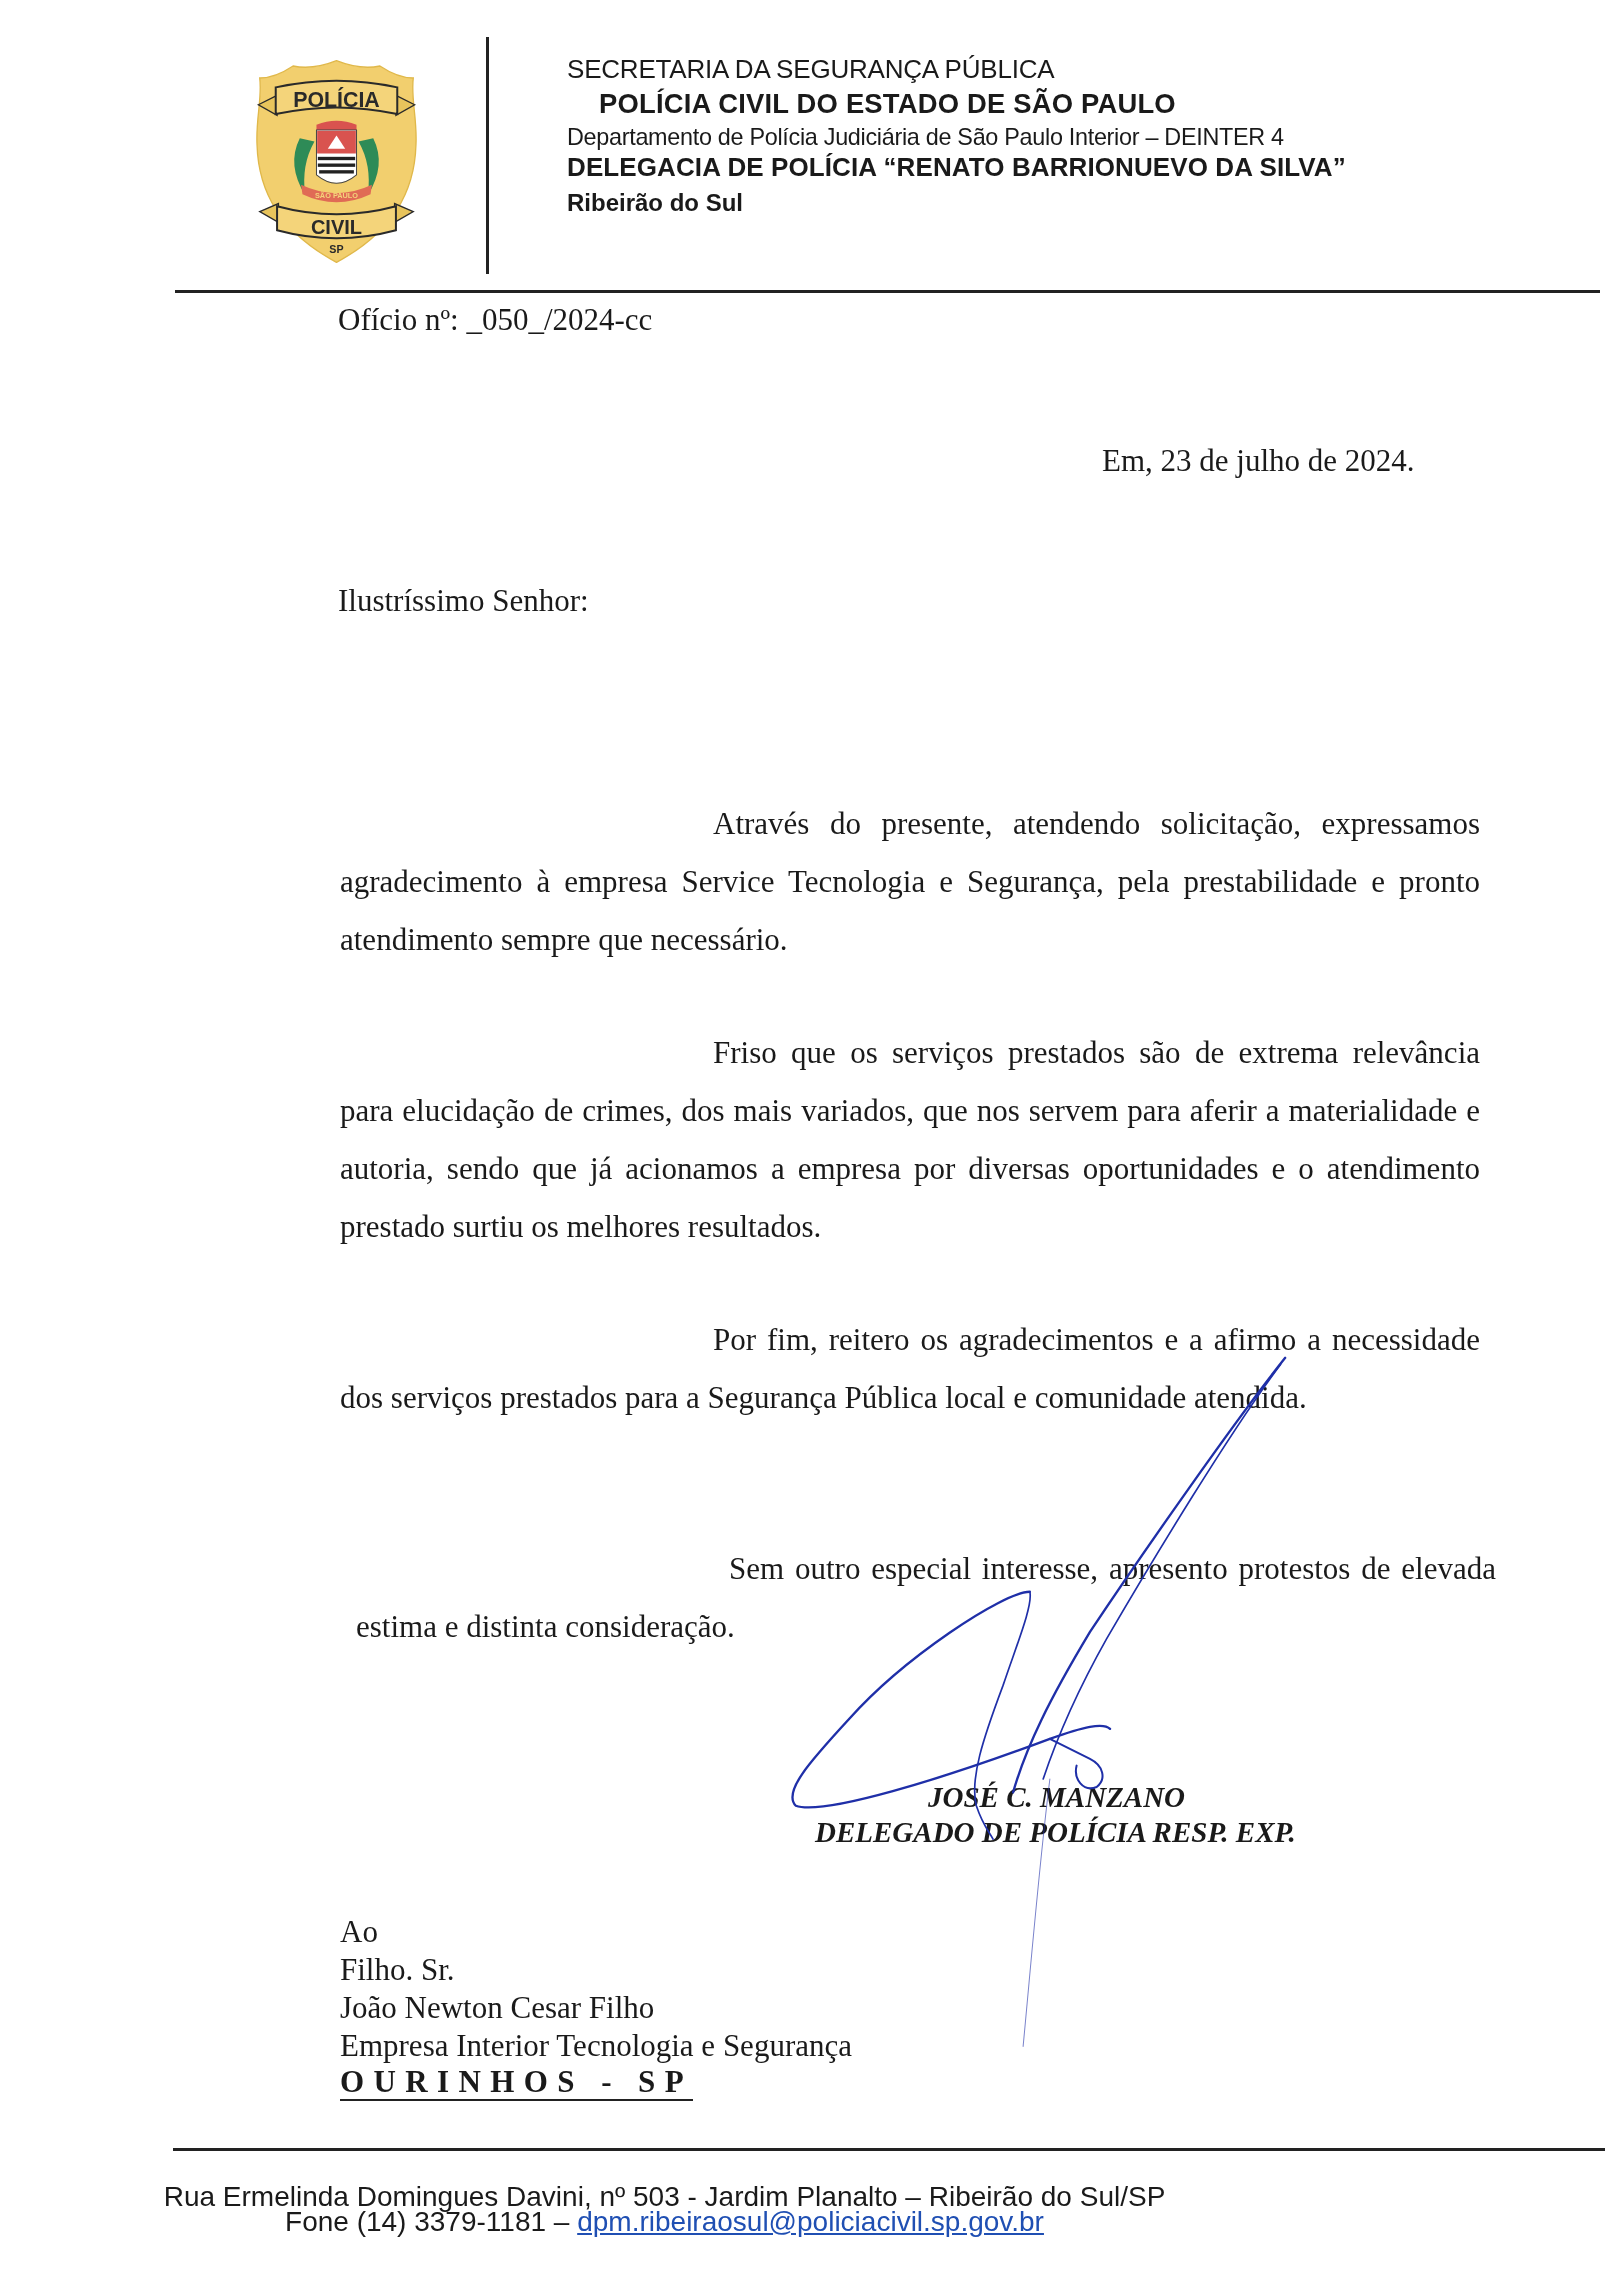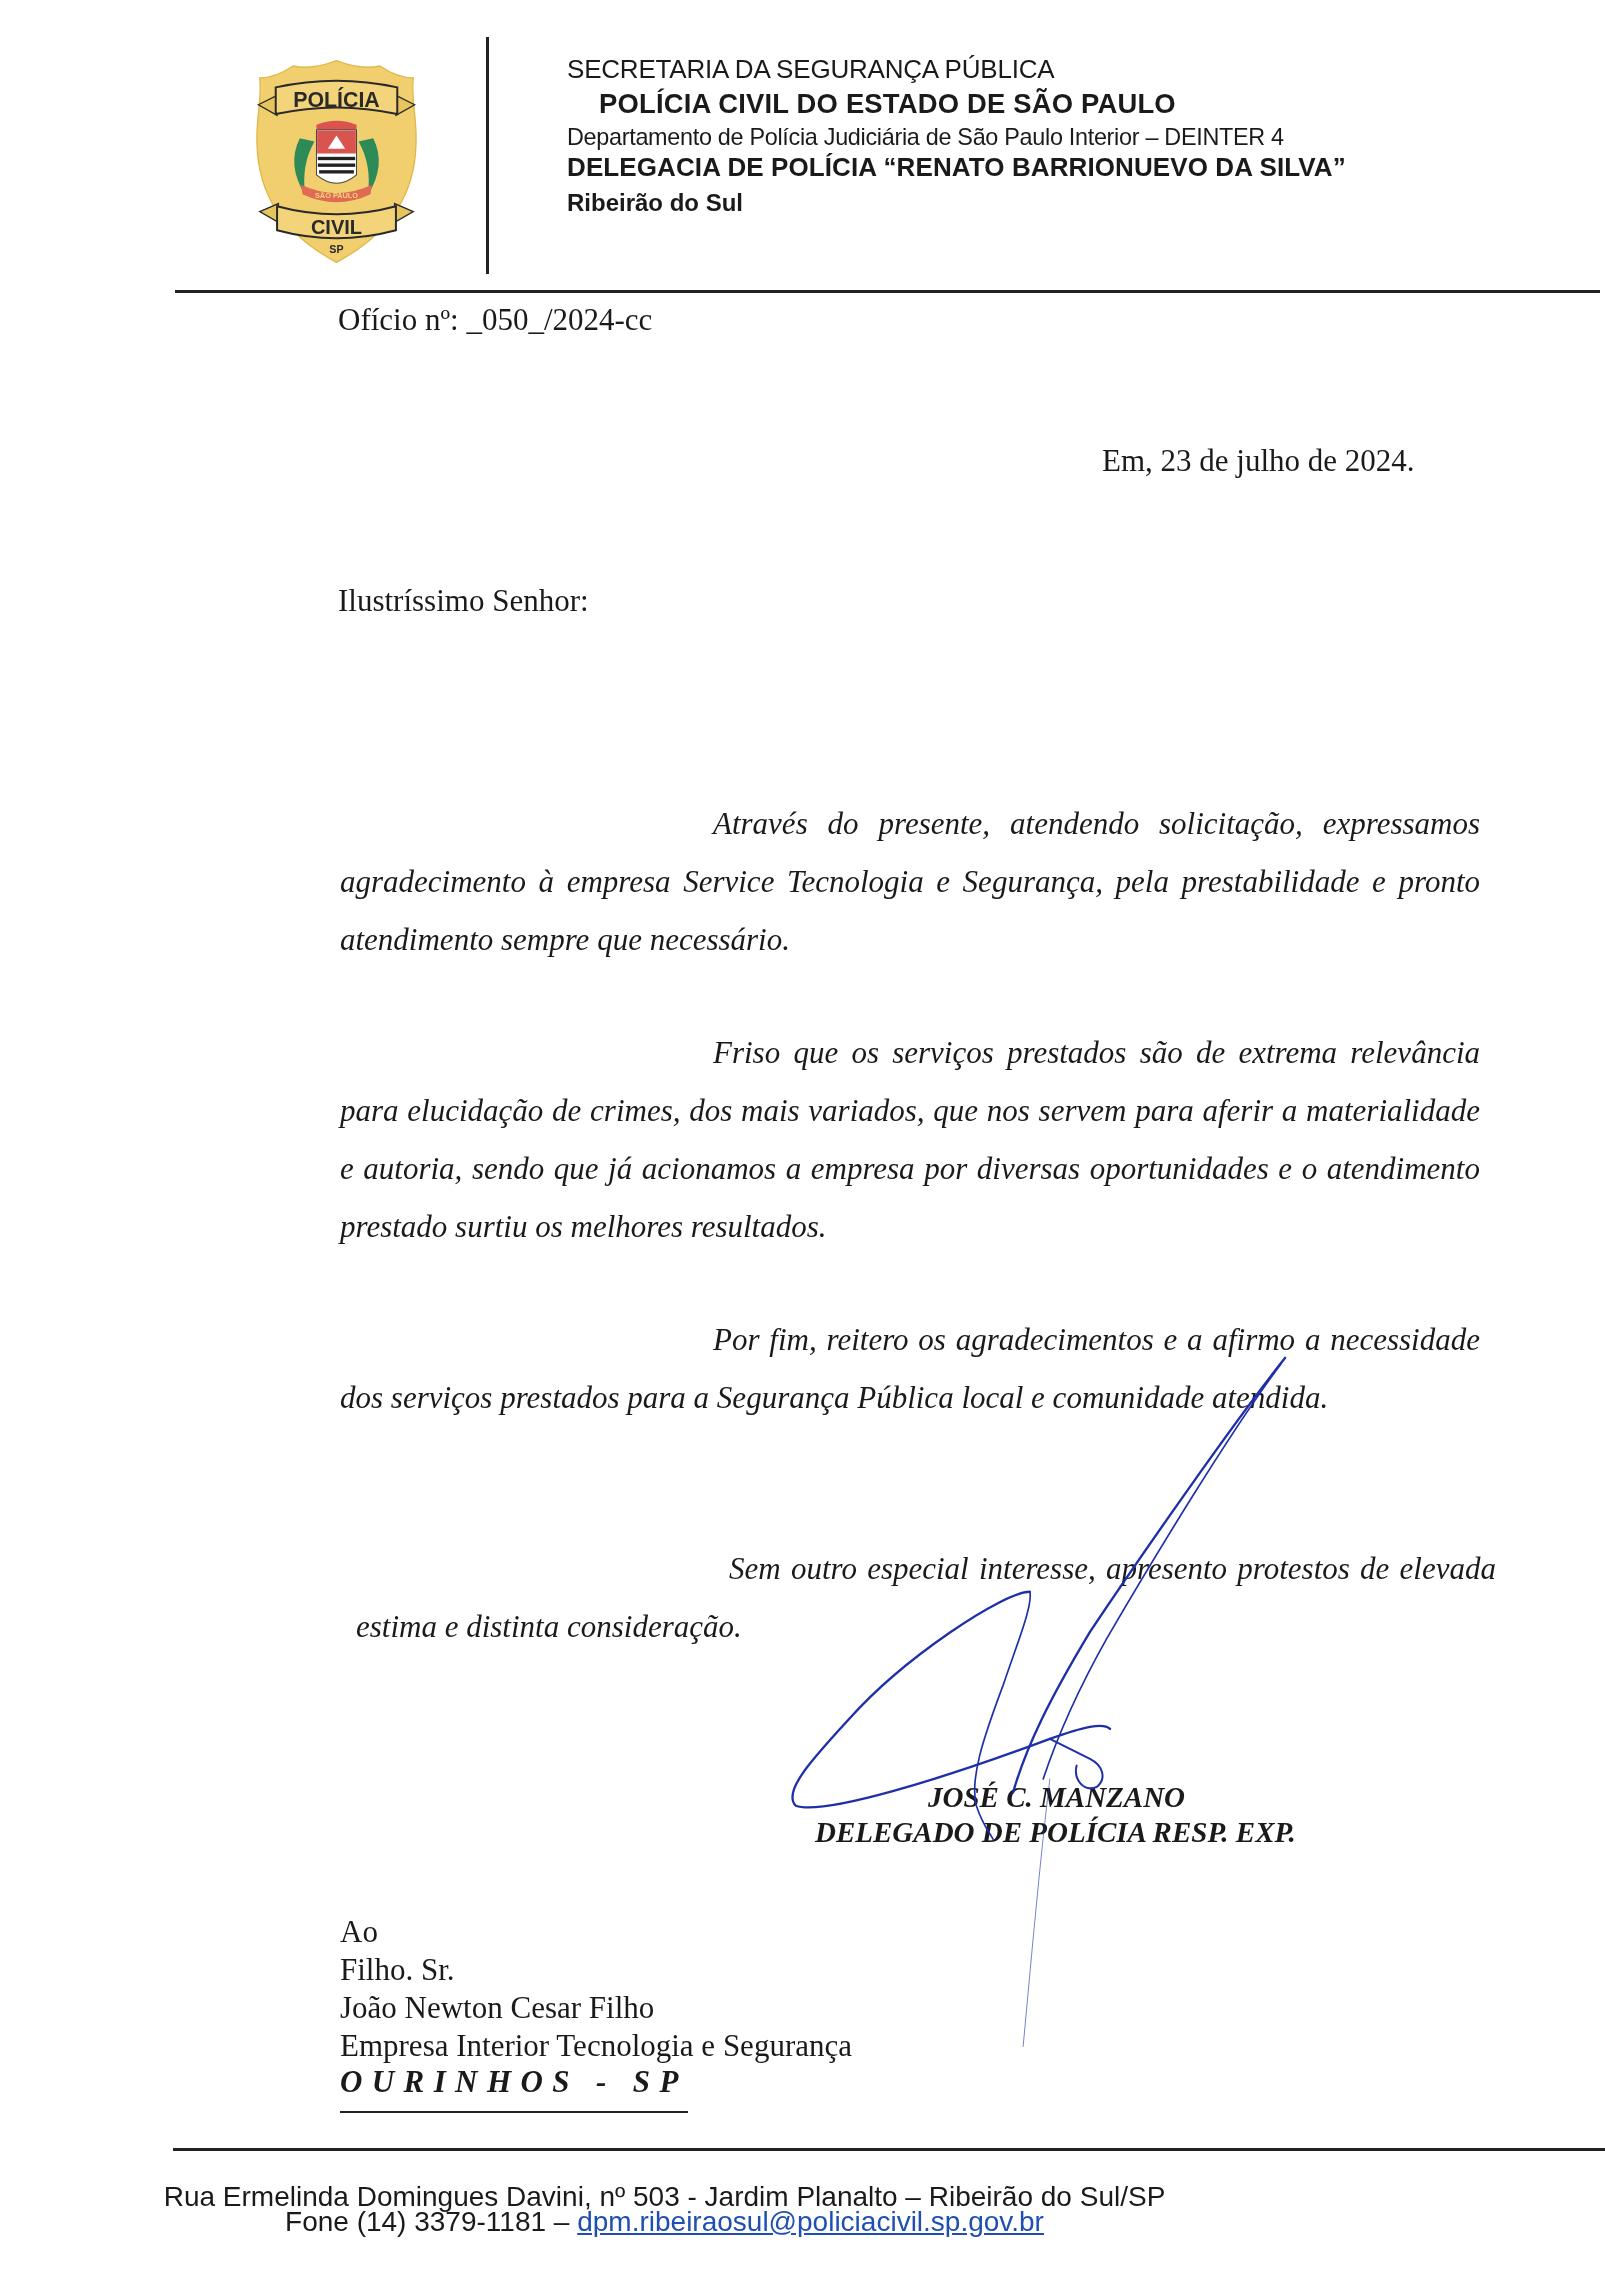--- a/index.html
+++ b/index.html
@@ -18,39 +18,39 @@
   #hdr-del { top:152px; font-size:26px; font-weight:bold; letter-spacing:0.1px; }
   #hdr-rib { top:189px; font-size:24px; font-weight:bold; }
   #top-rule { left:175px; top:290px; width:1425px; height:2.7px; background:#222; }
 
   
   .txt { font-size:31px; white-space:nowrap; }
   #oficio { left:338px; top:302px; }
   #date { left:1102px; top:443px; }
   #salutation { left:338px; top:583px; }
 
-  .para { position:absolute; left:340px; width:1140px; font-size:31px; line-height:58px; text-align:justify; text-align-last:left;font-style:italic; }
+  .para { position:absolute; left:340px; width:1140px; font-size:31px; line-height:58px; text-align:justify; text-align-last:left; }
   .para .indent { display:inline-block; width:373px; }
   #p1 { top:795px; }
   #p2 { top:1024px; }
   #p3 { top:1311px; }
   #p4 { top:1540px;margin-left:16px; }
 
   
   #sig-name { left:928px; top:1781px; font-size:29px; font-weight:bold; font-style:italic; }
   #sig-title { left:815px; top:1816px; font-size:29px; font-weight:bold; font-style:italic; }
   #signature { left:769px; top:1311px; width:535px; height:829px; pointer-events:none; }
 
   
   .addr { left:340px; font-size:31px; white-space:nowrap; line-height:38px; }
   #addr-0 { top:1913px; }
   #addr-1 { top:1951px; }
   #addr-2 { top:1989px; }
   #addr-3 { top:2027px; }
-  #addr-city { left:340px; top:2064px; font-size:31px; font-weight:bold; font-style:italic; letter-spacing:9.4px; white-space:nowrap; border-bottom:2.7px solid #222; padding-bottom:12px; line-height:35px; }
+  #addr-city { left:340px; top:2064px; font-size:31px; font-weight:bold; letter-spacing:9.4px; white-space:nowrap; border-bottom:2.7px solid #222; padding-bottom:0px; line-height:35px; }
 
   
   #bottom-rule { left:173px; top:2148px; width:1433px; height:2.7px; background:#222; }
   #footer { left:0; top:2184px; width:1329px; text-align:center; font-size:28px; line-height:25px; color:#1a1a1a; }
   #footer-email { color:#1f4fb3; text-decoration:underline; }
 </style>
 </head>
 <body>
 
 <svg id="badge" class="abs" viewBox="0 0 250 310">

